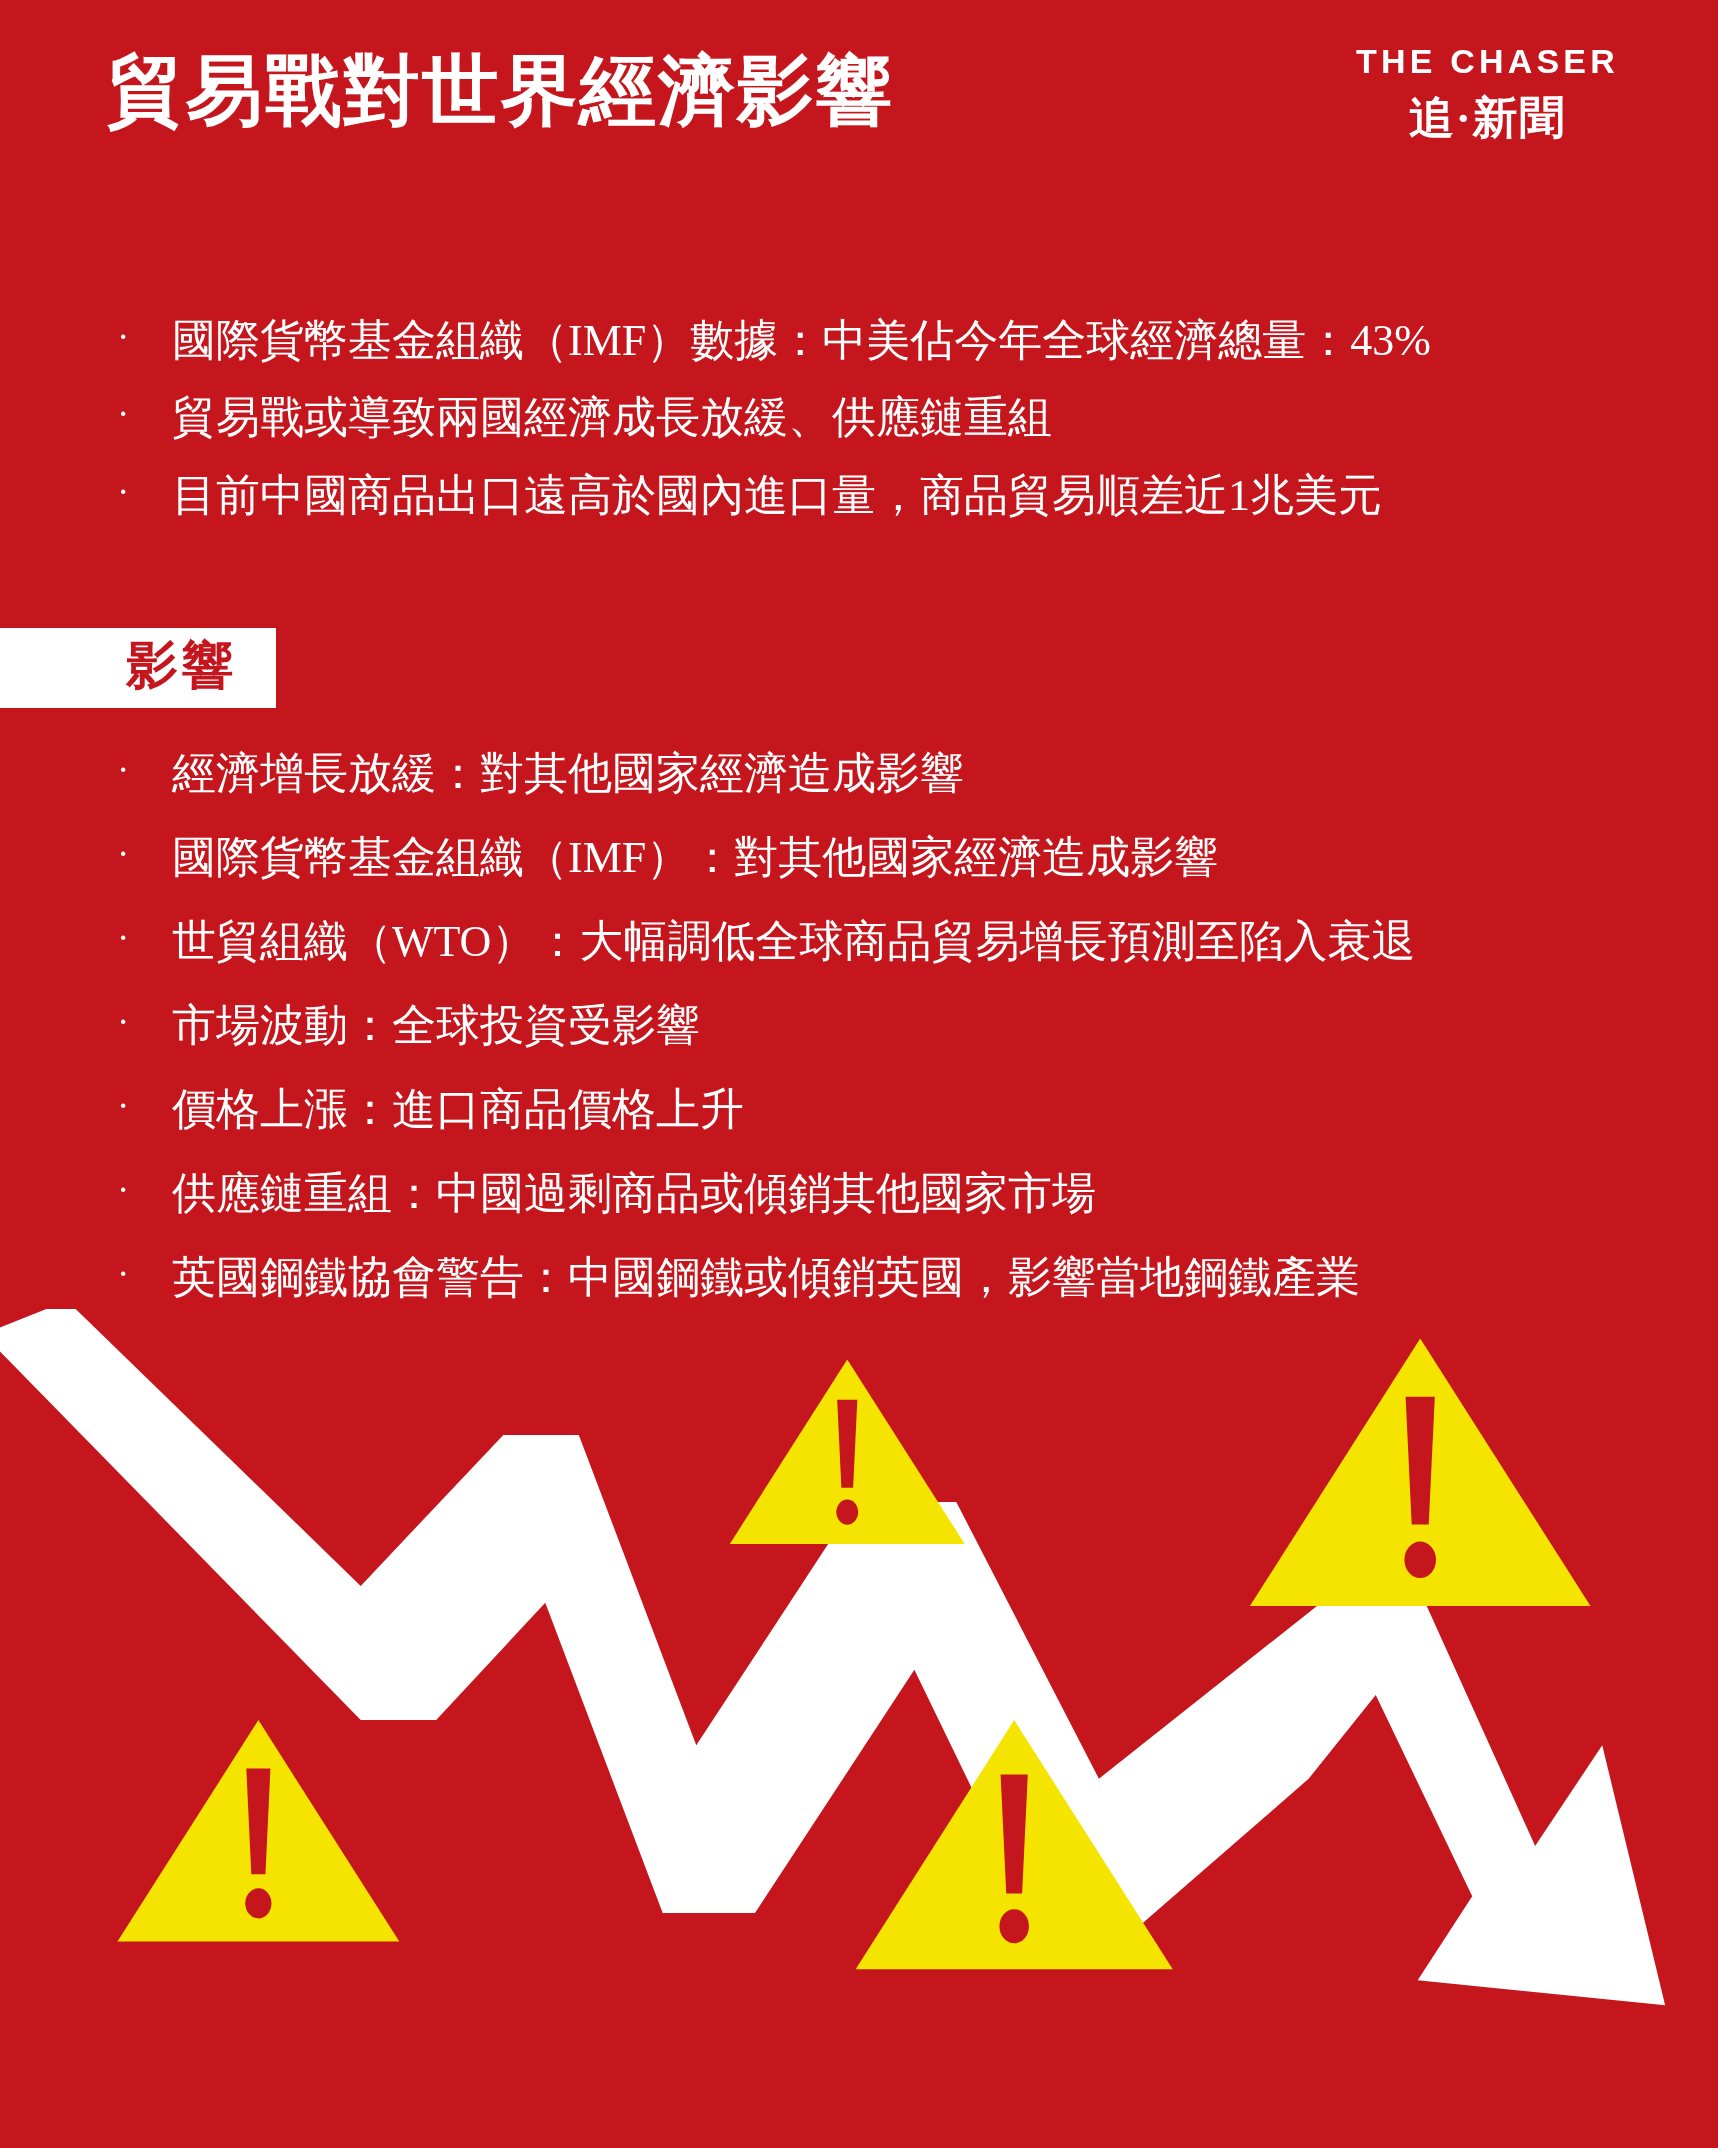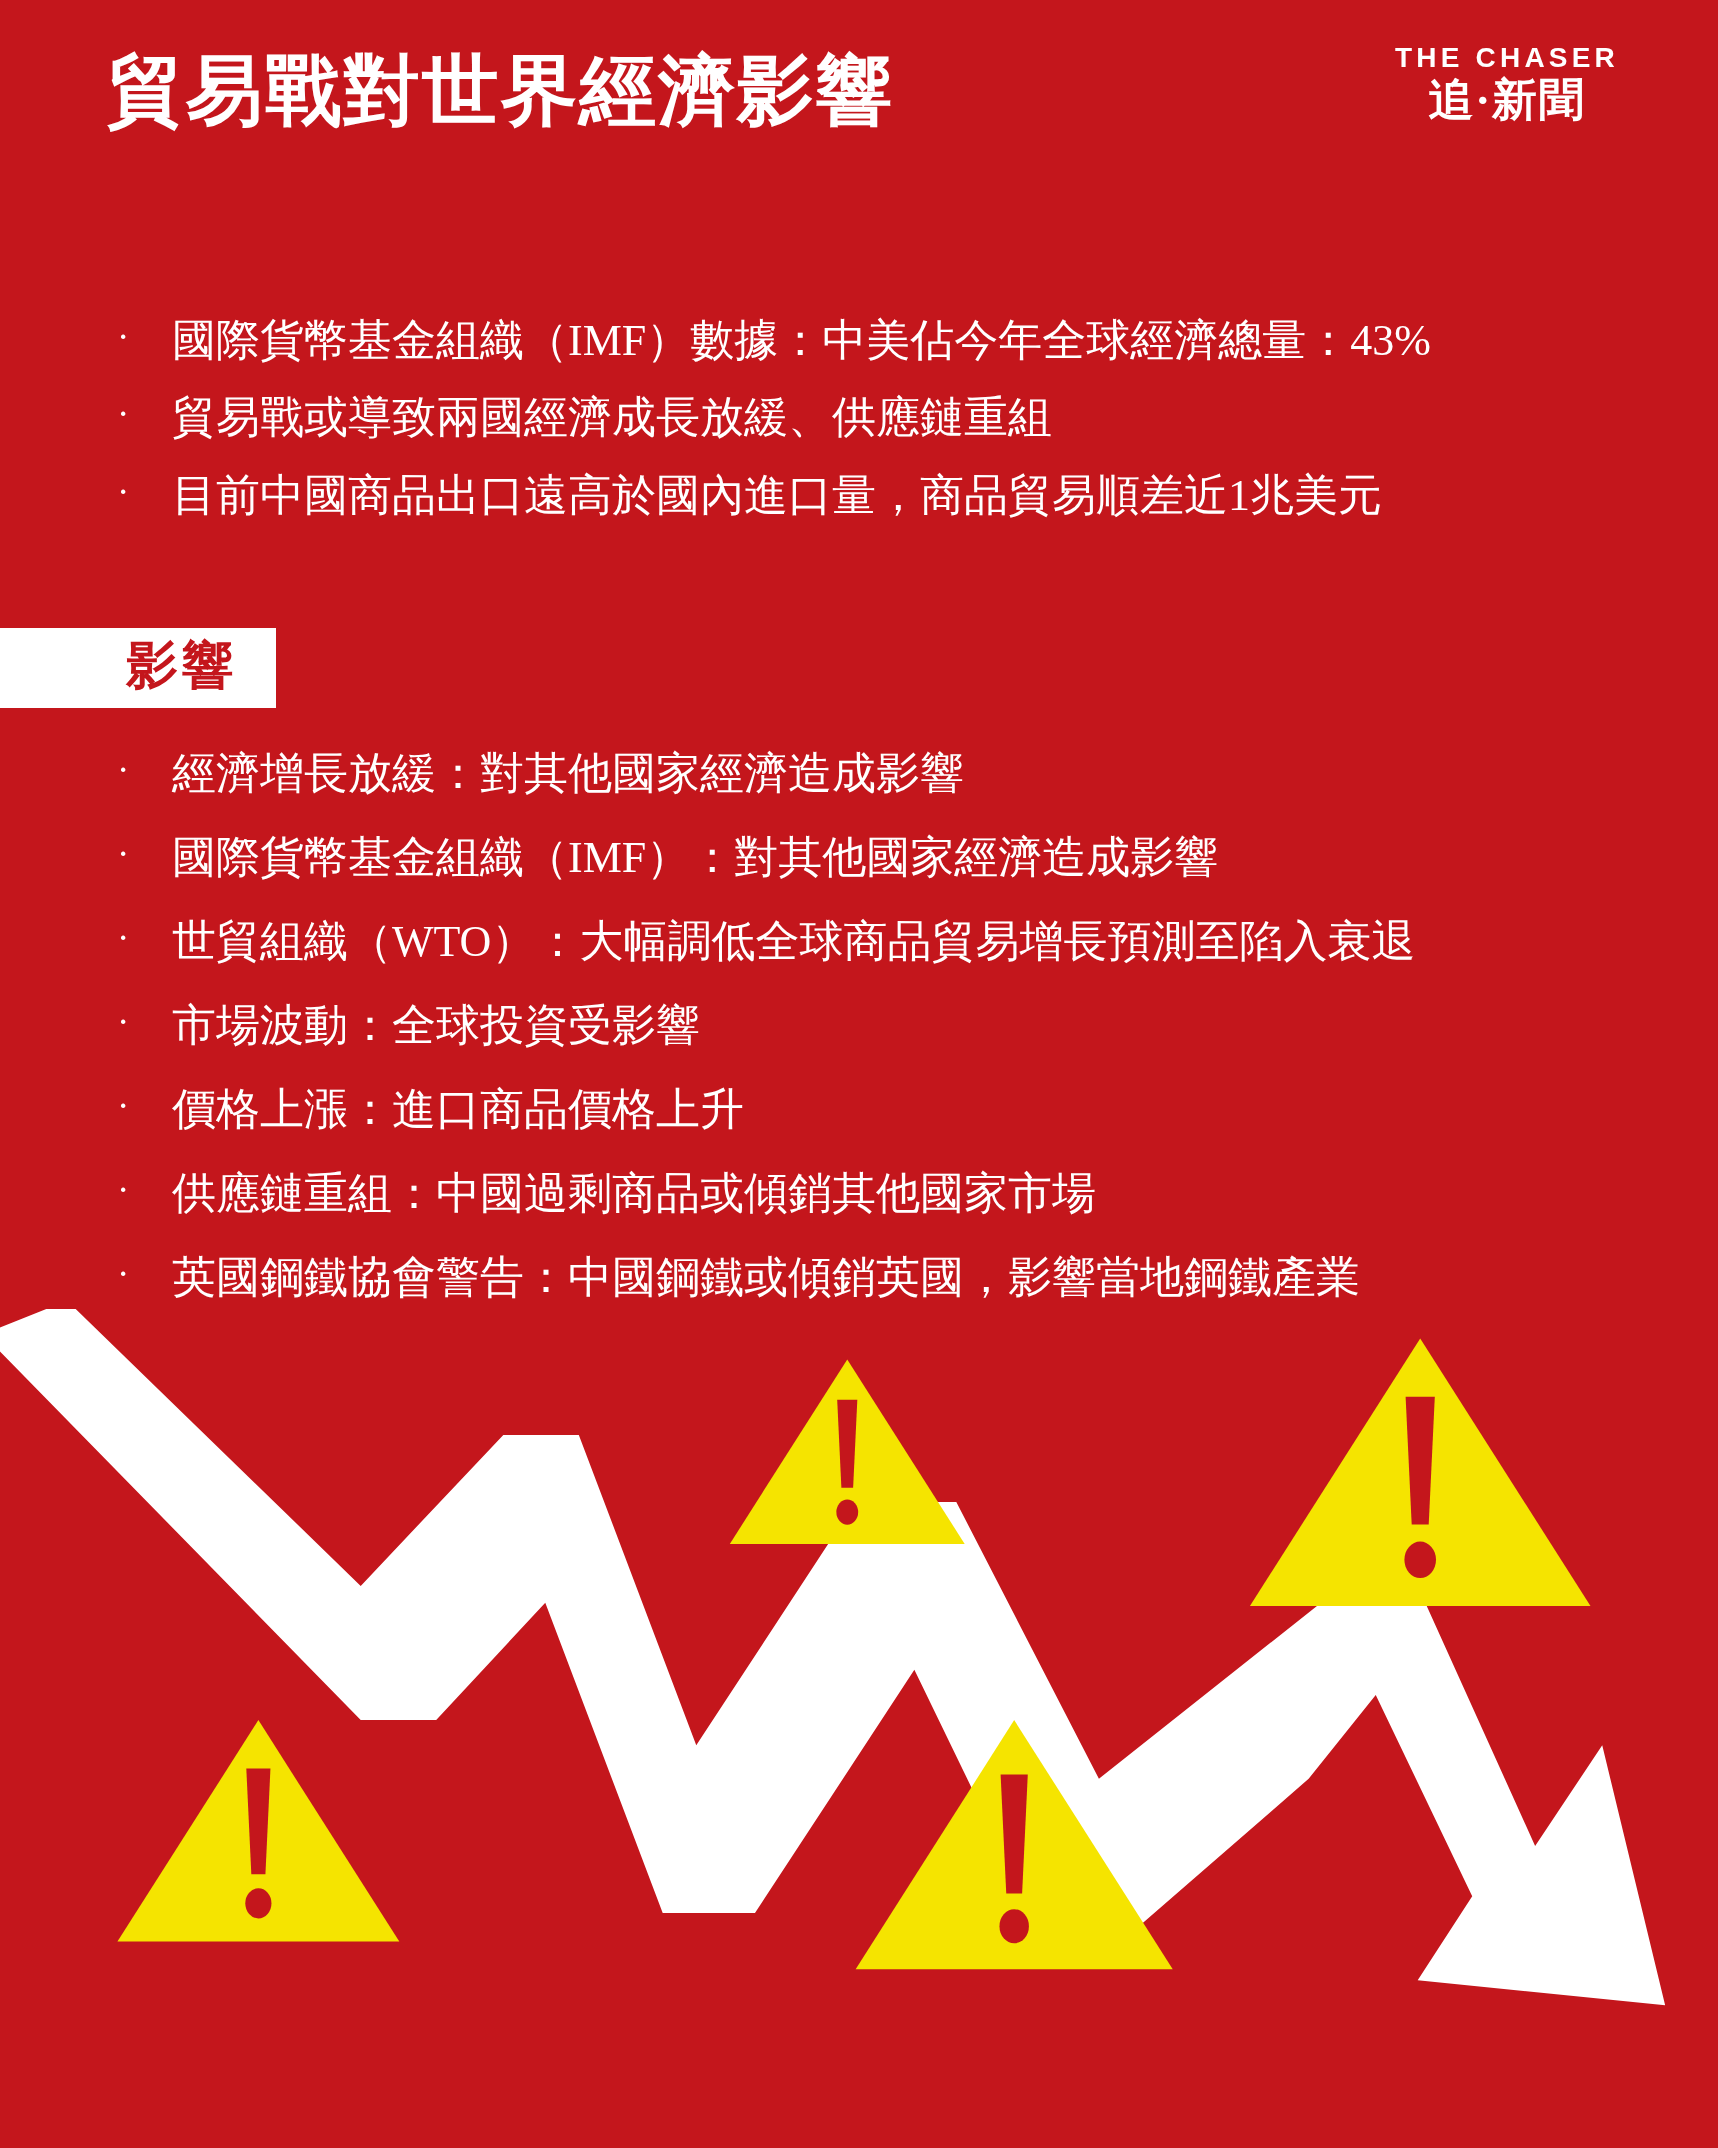--- a/index.html
+++ b/index.html
@@ -38,29 +38,29 @@
     position: absolute;
     right: 99px;
     top: 44px;
     text-align: center;
     color: #ffffff;
     line-height: 1;
   }
   .brand-top {
     font-family: "Liberation Sans", sans-serif;
     font-weight: bold;
-    font-size: 28px;
+    font-size: 34px;
     letter-spacing: 4.2px;
   }
   .brand-bottom {
     font-family: "Liberation Serif", "DejaVu Serif", serif;
     font-weight: bold;
     font-size: 45px;
     letter-spacing: 1.7px;
-    margin-top: 6px;
+    margin-top: 18px;
   }
   
   .section-label {
     position: absolute;
     left: 0;
     background: #ffffff;
     color: #c4161c;
     font-weight: bold;
     font-size: 52px;
     padding: 8.4px 39px 11.7px 126px;

